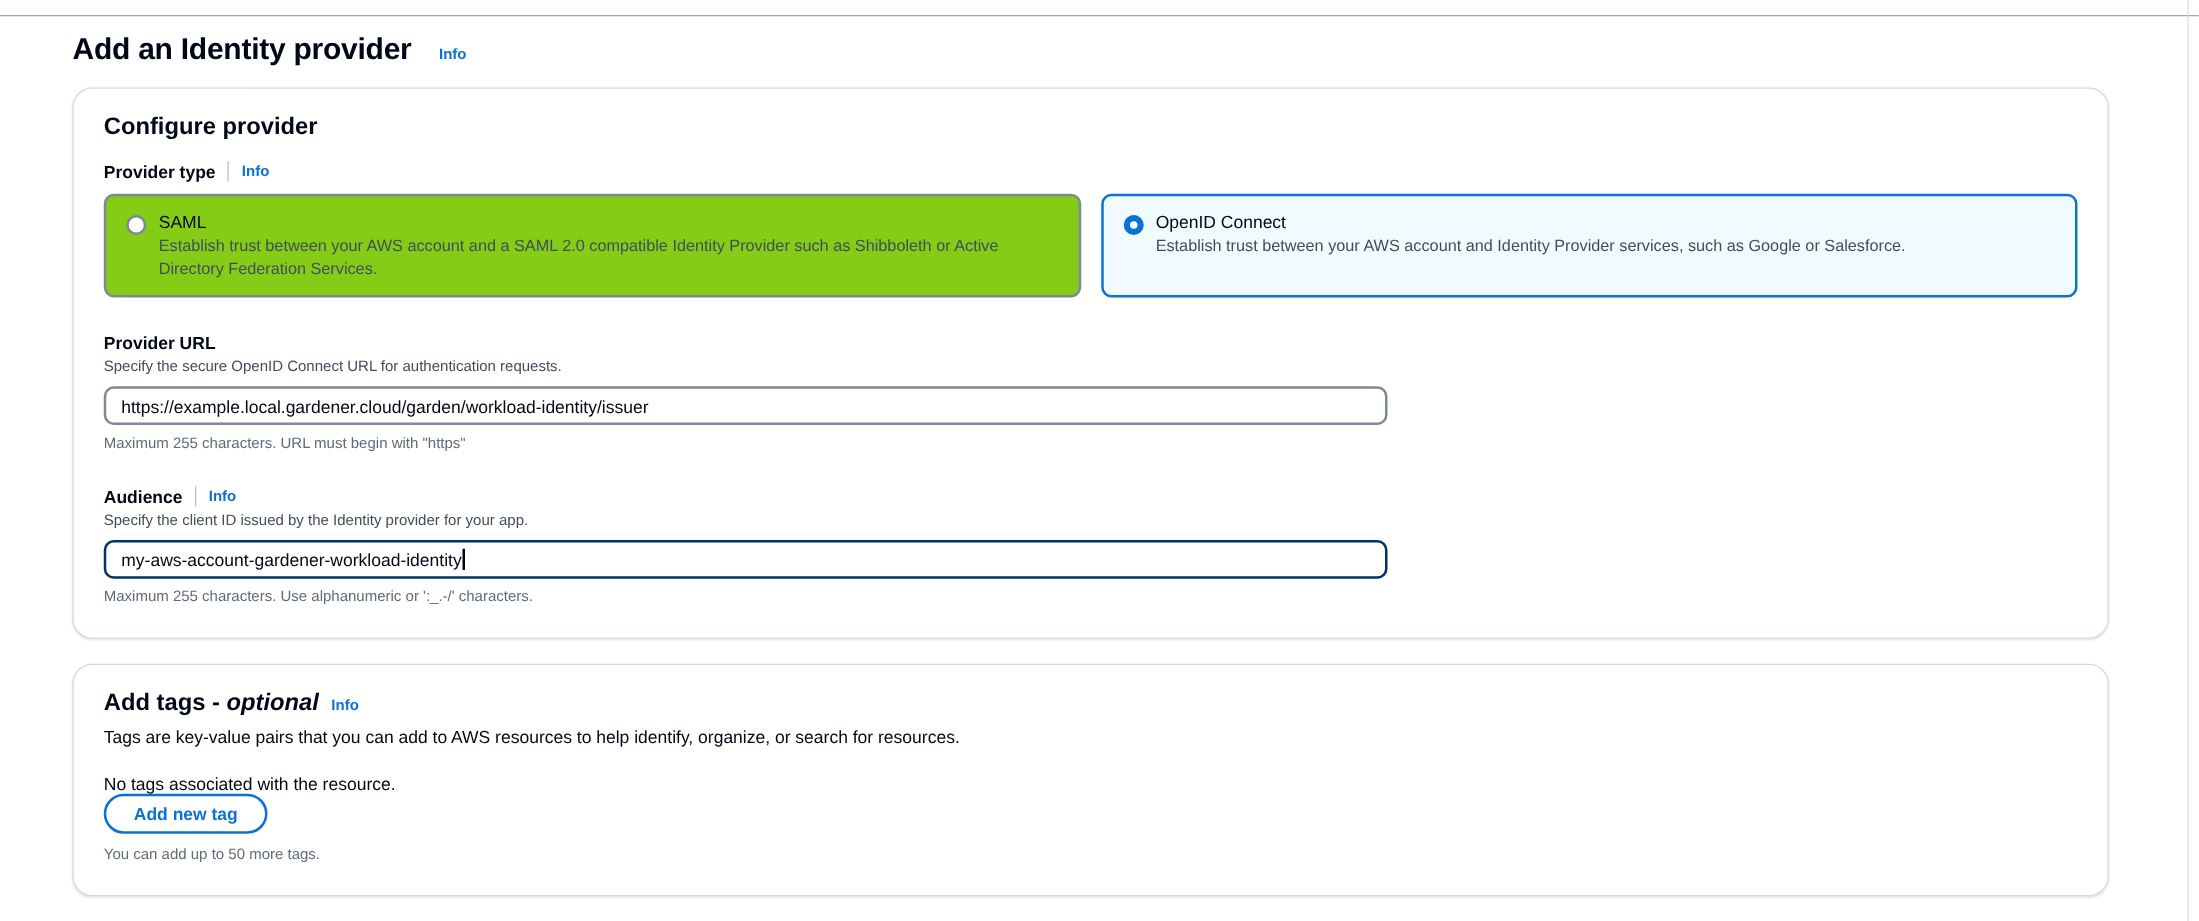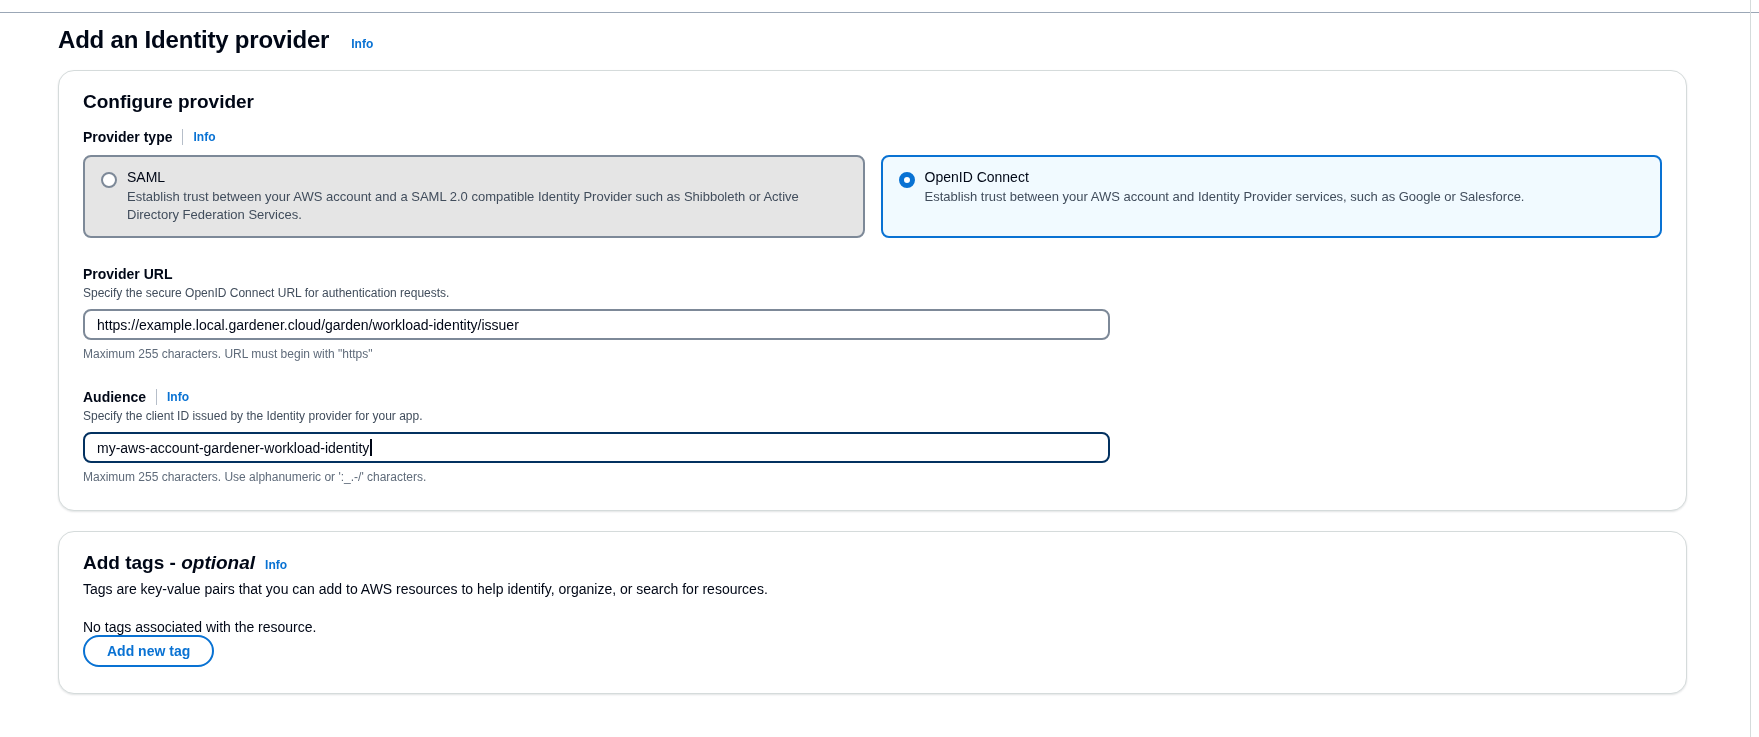--- a/index.html
+++ b/index.html
@@ -18,21 +18,21 @@
           box-shadow:0 1px 2px rgba(0,28,36,0.12); margin-top:16px; padding:20px 24px 26px 24px; width:1629px; }
   .card-heading { font-size:19px; font-weight:700; }
   .card-heading .italic { font-style:italic; }
   .heading-row { display:flex; align-items:baseline; gap:10px; }
 
   .label-row { display:flex; align-items:center; gap:10px; margin-top:16px; }
   .field-label { font-size:14px; font-weight:700; }
   .vdiv { width:1px; height:16px; background:#b6bec9; }
 
   .tiles { display:flex; gap:16px; margin-top:10px; }
-  .tile { flex:1; border:2px solid #7d8998; border-radius:8px; background:#e5e5e5;
+  .tile { flex:1; border:2px solid #7d8998; border-radius:8px; background:#84cc16;
           padding:12px 16px; display:flex; gap:10px; cursor:pointer; min-height:77px; }
   .tile.selected { border-color:#0972d3; background:#f1faff; }
   .radio { width:16px; height:16px; border-radius:50%; border:2px solid #7d8998; background:#ffffff;
            flex:none; margin-top:3px; }
   .tile.selected .radio { border:5px solid #0972d3; }
   .tile-label { font-size:14px; }
   .tile-desc { font-size:13px; color:#414d5c; line-height:1.4; margin-top:3px; }
 
   .field-section { margin-top:28px; }
   .field-desc { font-size:12px; color:#414d5c; margin-top:4px; }
@@ -114,15 +114,16 @@
   </div>
 
   <div class="card" style="margin-top:20px; ">
     <div class="heading-row">
       <h2 class="card-heading"><span>Add tags - </span><span class="italic">optional</span></h2>
       <span class="info-link">Info</span>
     </div>
     <div class="tags-desc">Tags are key-value pairs that you can add to AWS resources to help identify, organize, or search for resources.</div>
     <div class="empty-text">No tags associated with the resource.</div>
     <button class="secondary-btn">Add new tag</button>
+    <div class="limit-text">You can add up to 50 more tags.</div>
   </div>
 
 </div>
 
 </body></html>

